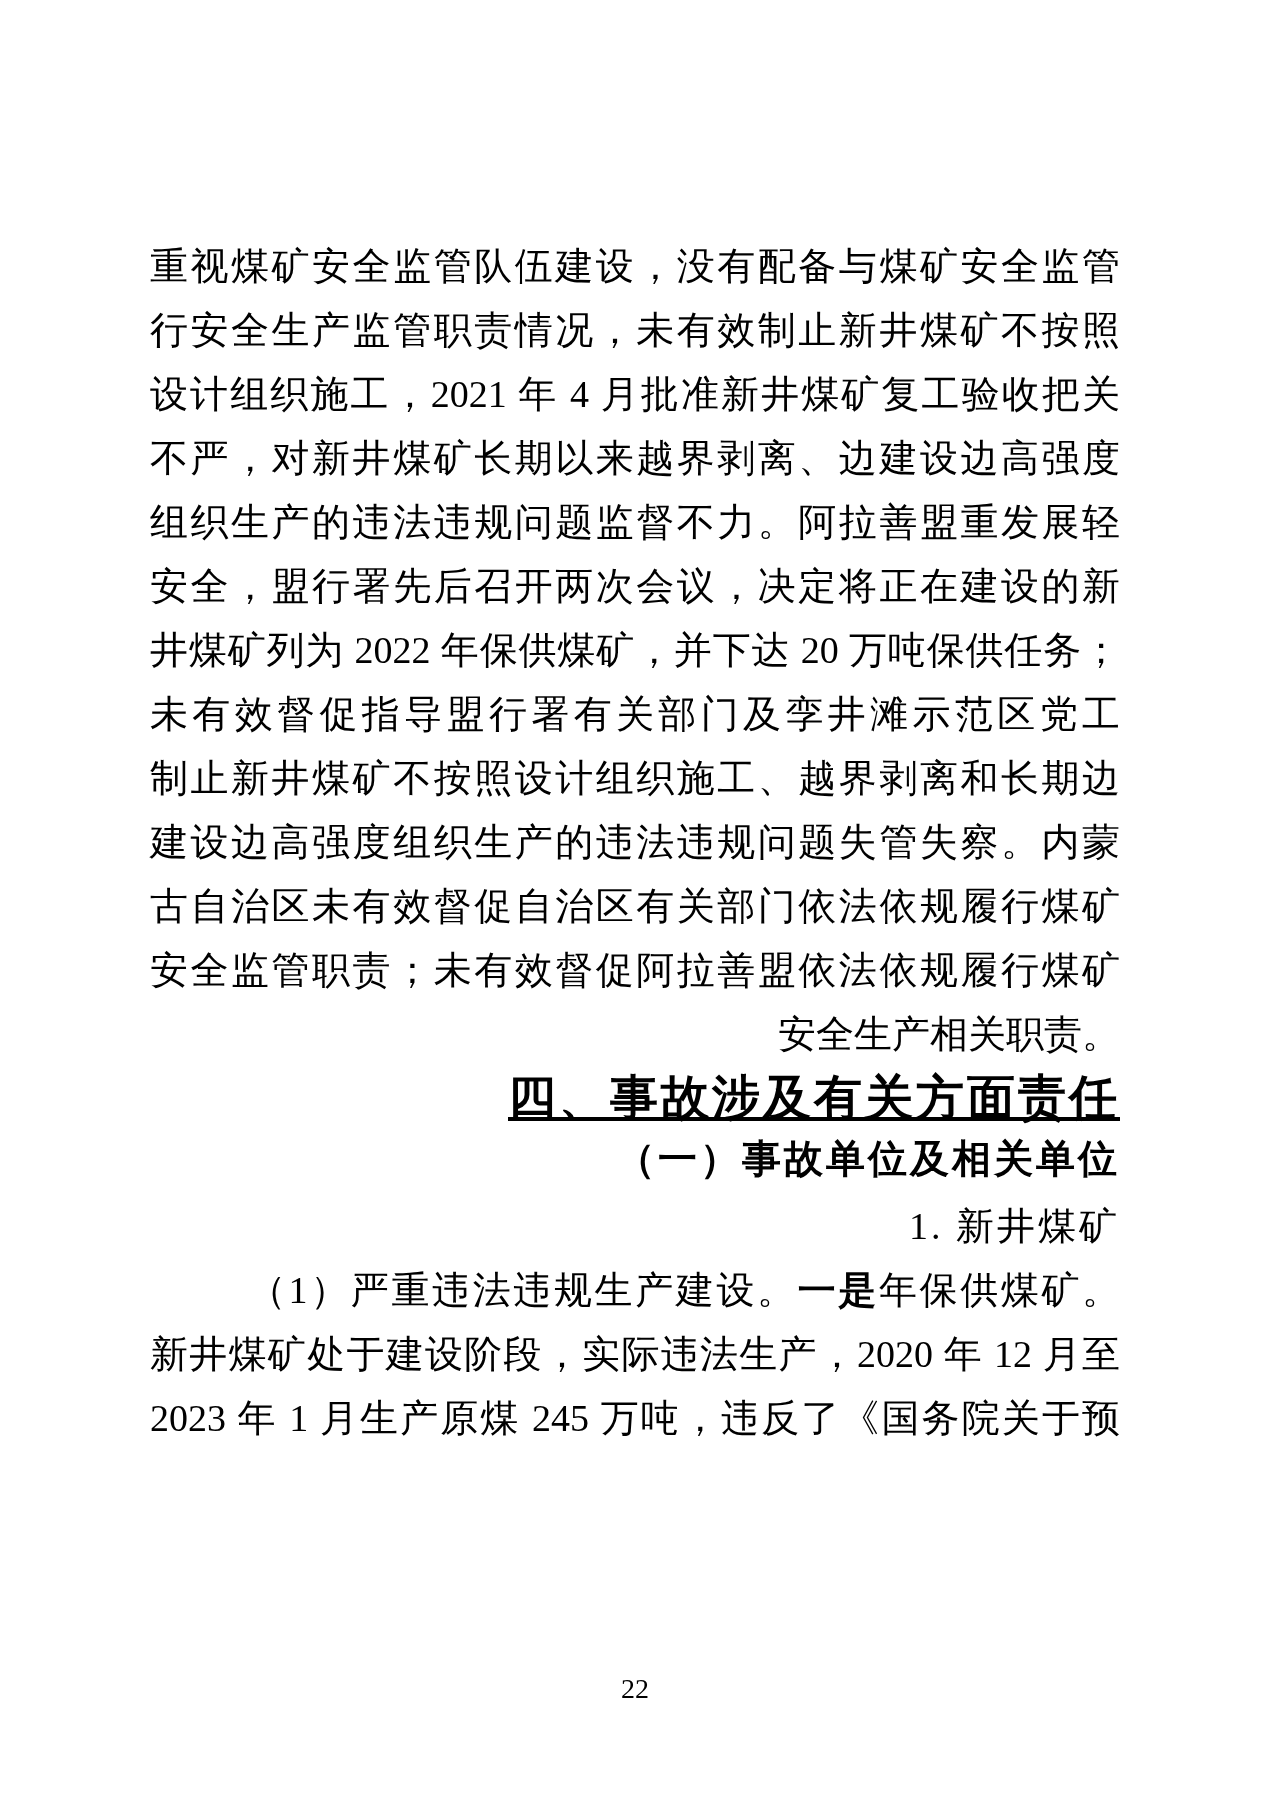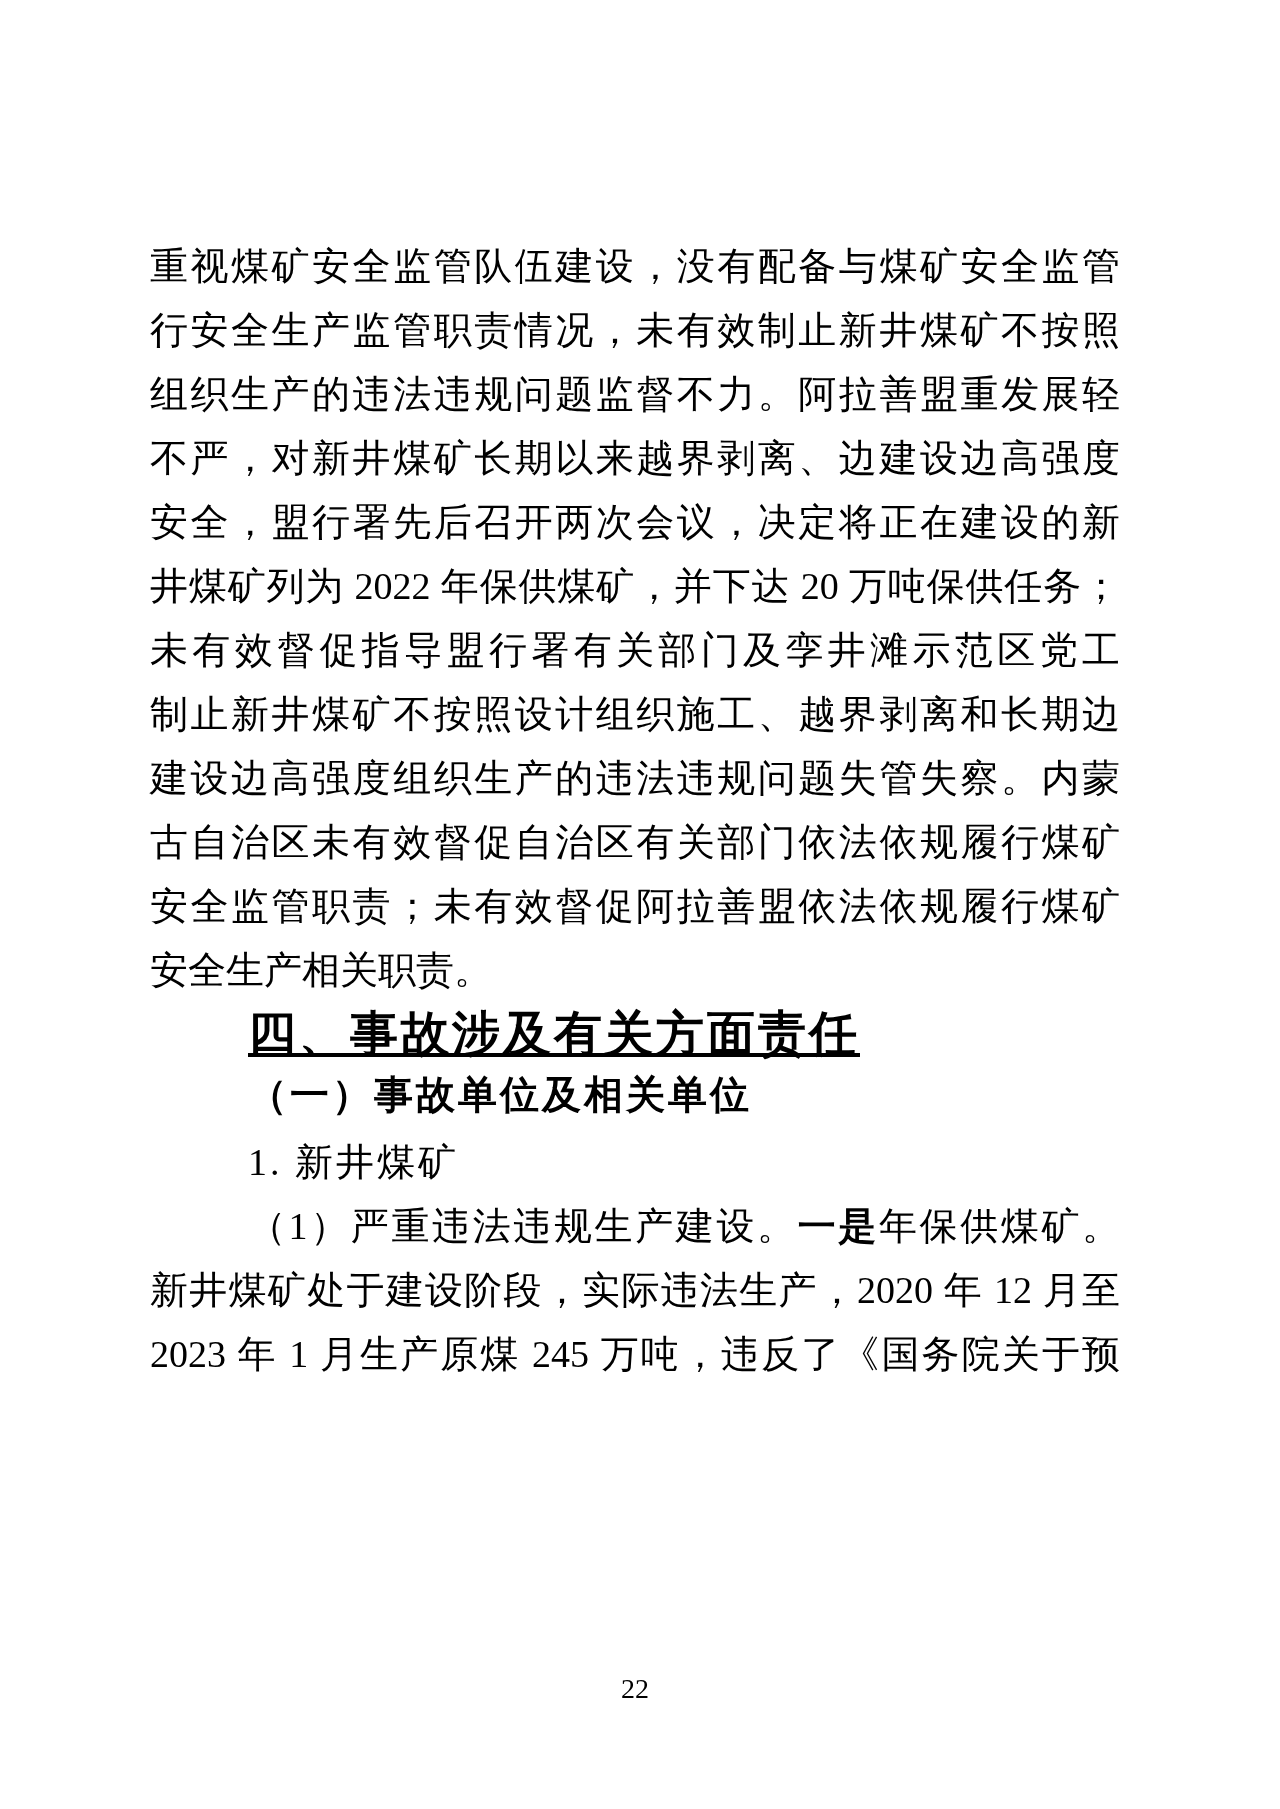--- a/index.html
+++ b/index.html
@@ -19,21 +19,21 @@
   .text-block {
     position: absolute;
     left: 150px;
     top: 234px;
     width: 970px;
   }
   .line {
     height: 64px;
     line-height: 64px;
     font-size: 38px;
-    text-align: left;
+    text-align: right;
     overflow: visible;
   }
   .just {
     text-align: justify;
     text-align-last: justify;
   }
   .indent {
     text-indent: 98px;
   }
   .heading {
@@ -67,22 +67,23 @@
   }
 </style>
 </head>
 <body>
 
 <div class="page">
   <div class="text-block">
 
     <div class="line just">重视煤矿安全监管队伍建设，没有配备与煤矿安全监管</div>
     <div class="line just">行安全生产监管职责情况，未有效制止新井煤矿不按照</div>
+    <div class="line just">设计组织施工，2021 年 4 月批准新井煤矿复工验收把关</div>
+    <div class="line just">不严，对新井煤矿长期以来越界剥离、边建设边高强度</div>
     <div class="line just">组织生产的违法违规问题监督不力。阿拉善盟重发展轻</div>
-    <div class="line just">不严，对新井煤矿长期以来越界剥离、边建设边高强度</div>
     <div class="line just">安全，盟行署先后召开两次会议，决定将正在建设的新</div>
     <div class="line just">井煤矿列为 2022 年保供煤矿，并下达 20 万吨保供任务；</div>
     <div class="line just">未有效督促指导盟行署有关部门及孪井滩示范区党工</div>
     <div class="line just">制止新井煤矿不按照设计组织施工、越界剥离和长期边</div>
     <div class="line just">建设边高强度组织生产的违法违规问题失管失察。内蒙</div>
     <div class="line just">古自治区未有效督促自治区有关部门依法依规履行煤矿</div>
     <div class="line just">安全监管职责；未有效督促阿拉善盟依法依规履行煤矿</div>
     <div class="line">安全生产相关职责。</div>
 
     <div class="line heading indent">四、事故涉及有关方面责任</div>

